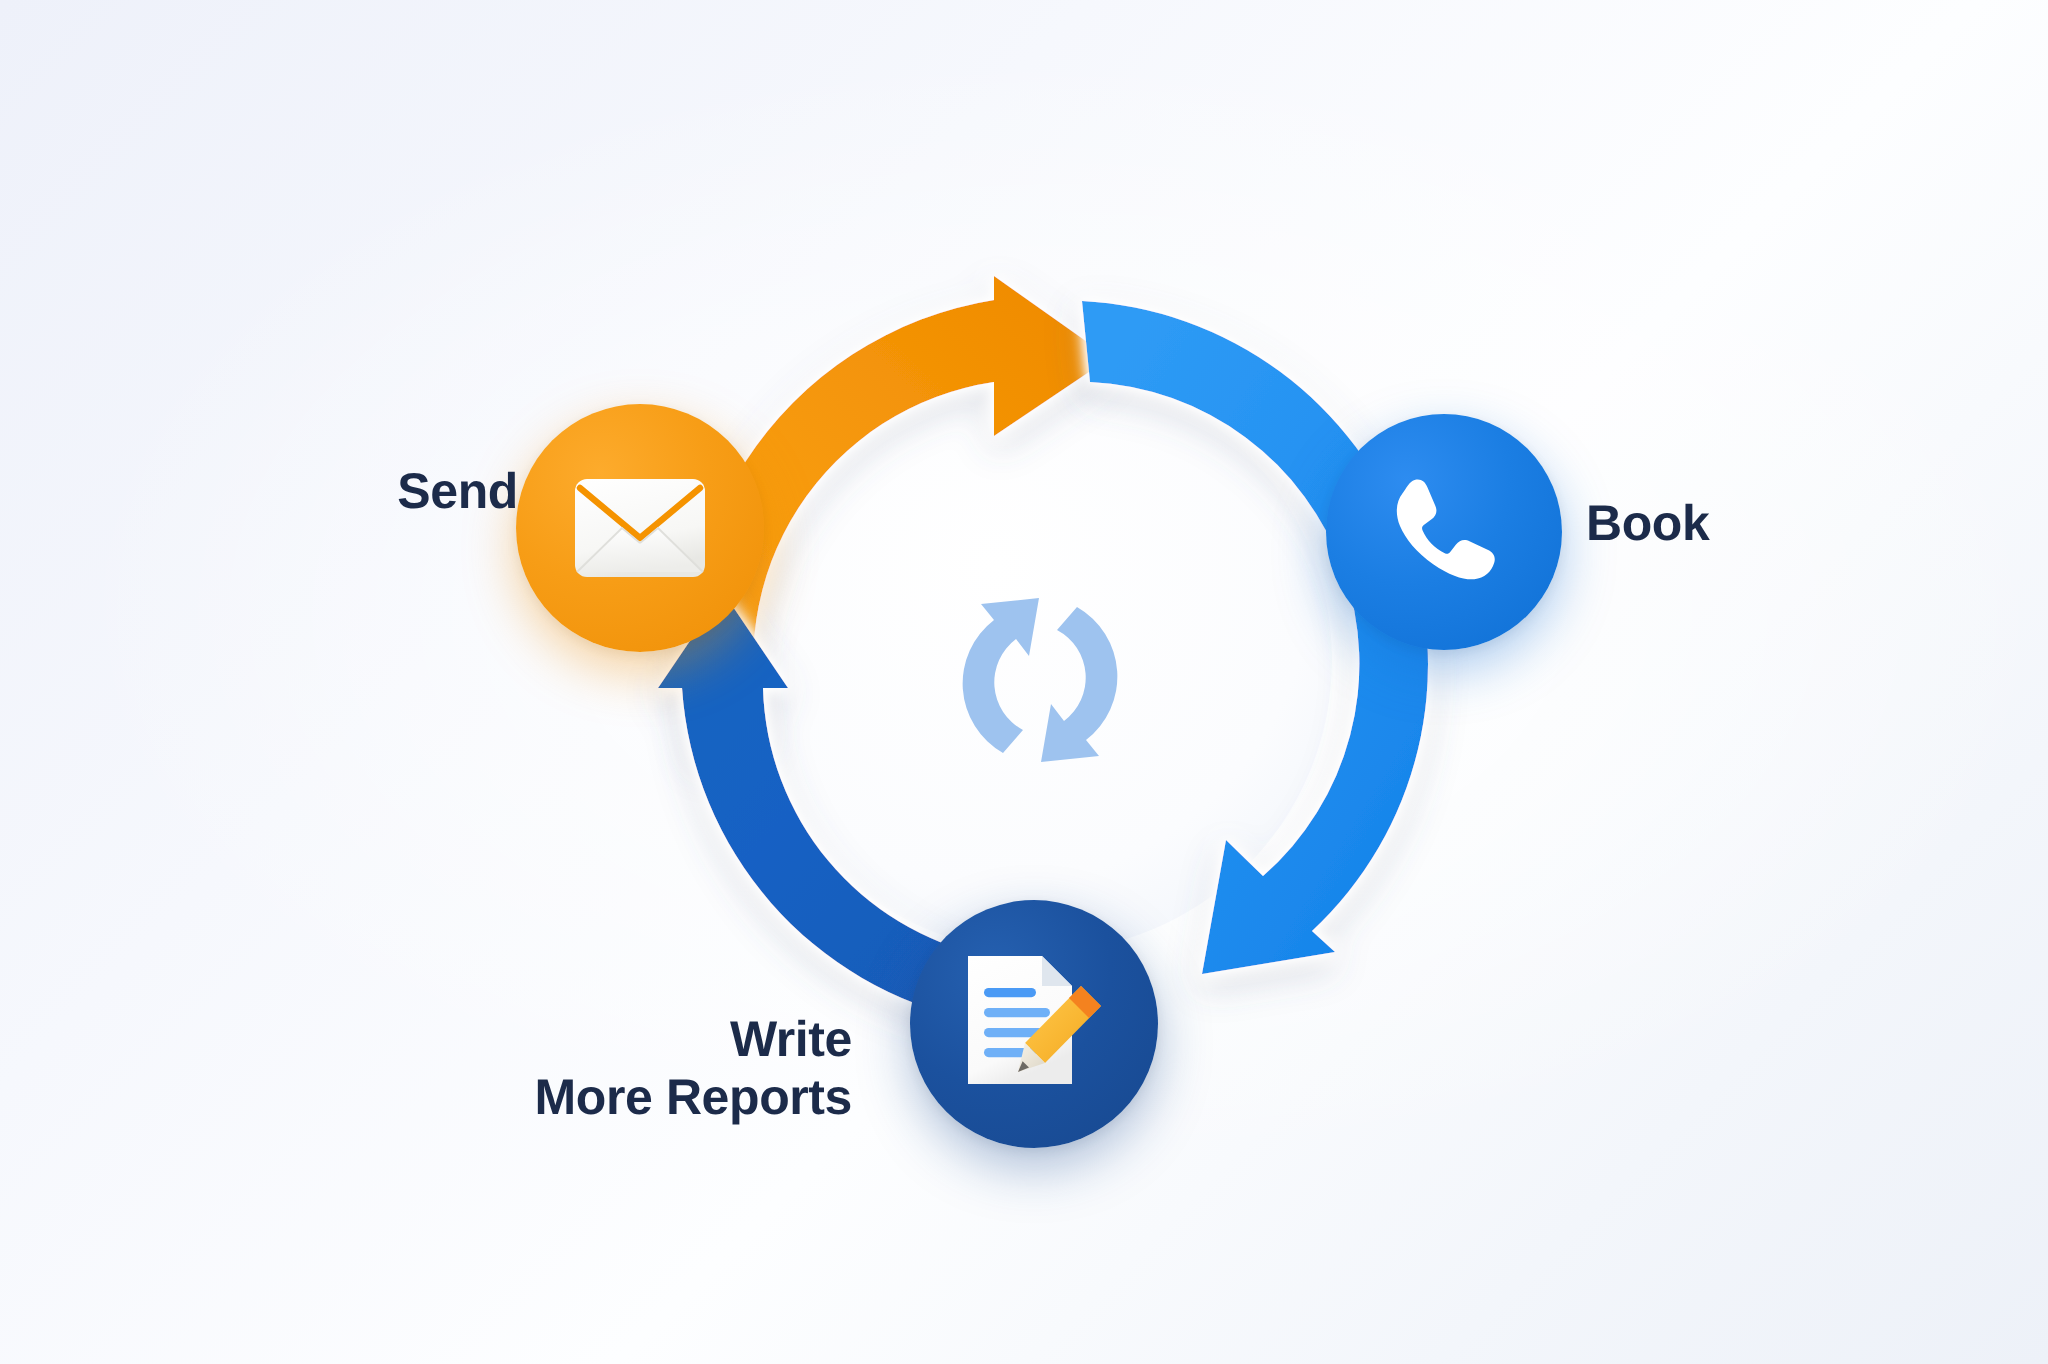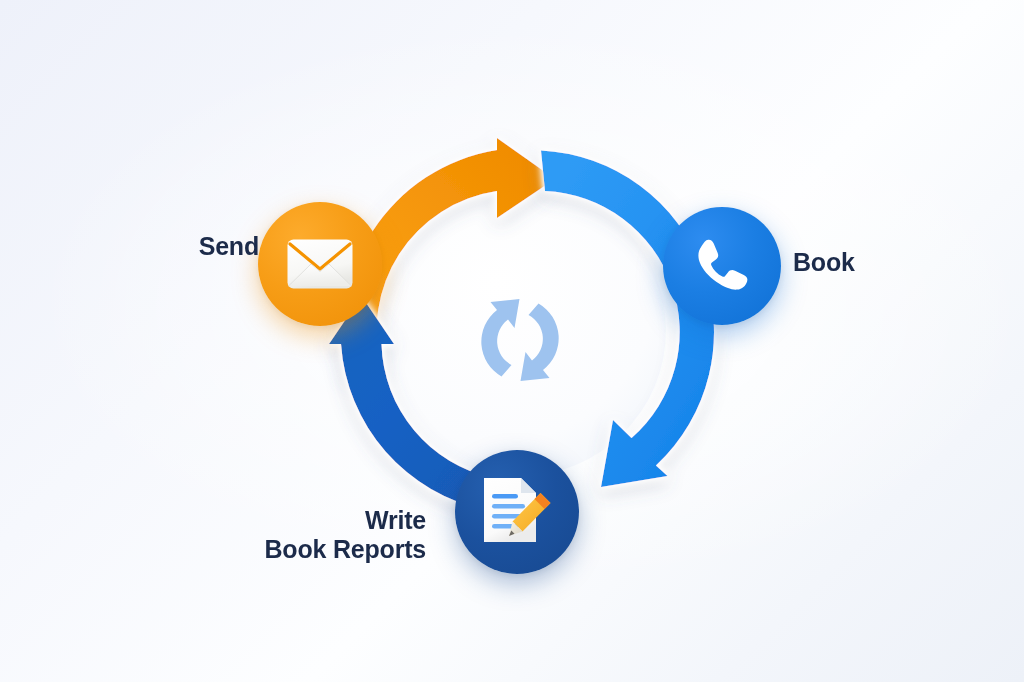--- a/index.html
+++ b/index.html
@@ -302,16 +302,16 @@
         <path d="M 62.5 19.0 L 72.5 29.0 L 44.5 57.5 L 34.5 47.5 Z" fill="url(#pencilBody)"></path>
         <path d="M 34.5 47.5 L 44.5 57.5 L 31.0 62.0 Z" fill="url(#pencilTip)"></path>
         <path d="M 31.0 62.0 L 36.5 59.8 L 33.3 56.6 Z" fill="#6e6a63"></path>
         <path d="M 62.5 19.0 L 72.5 29.0 L 66.5 35.0 L 56.5 25.0 Z" fill="#f4821f"></path>
       </g>
     </svg>
   </div>
 
   <div class="label" id="label-reports">
     <span class="l1">Write</span>
-    <span class="l2">Book Reports</span>
+    <span class="l2">More Reports</span>
   </div>
 
 </div>
 
 </body></html>

